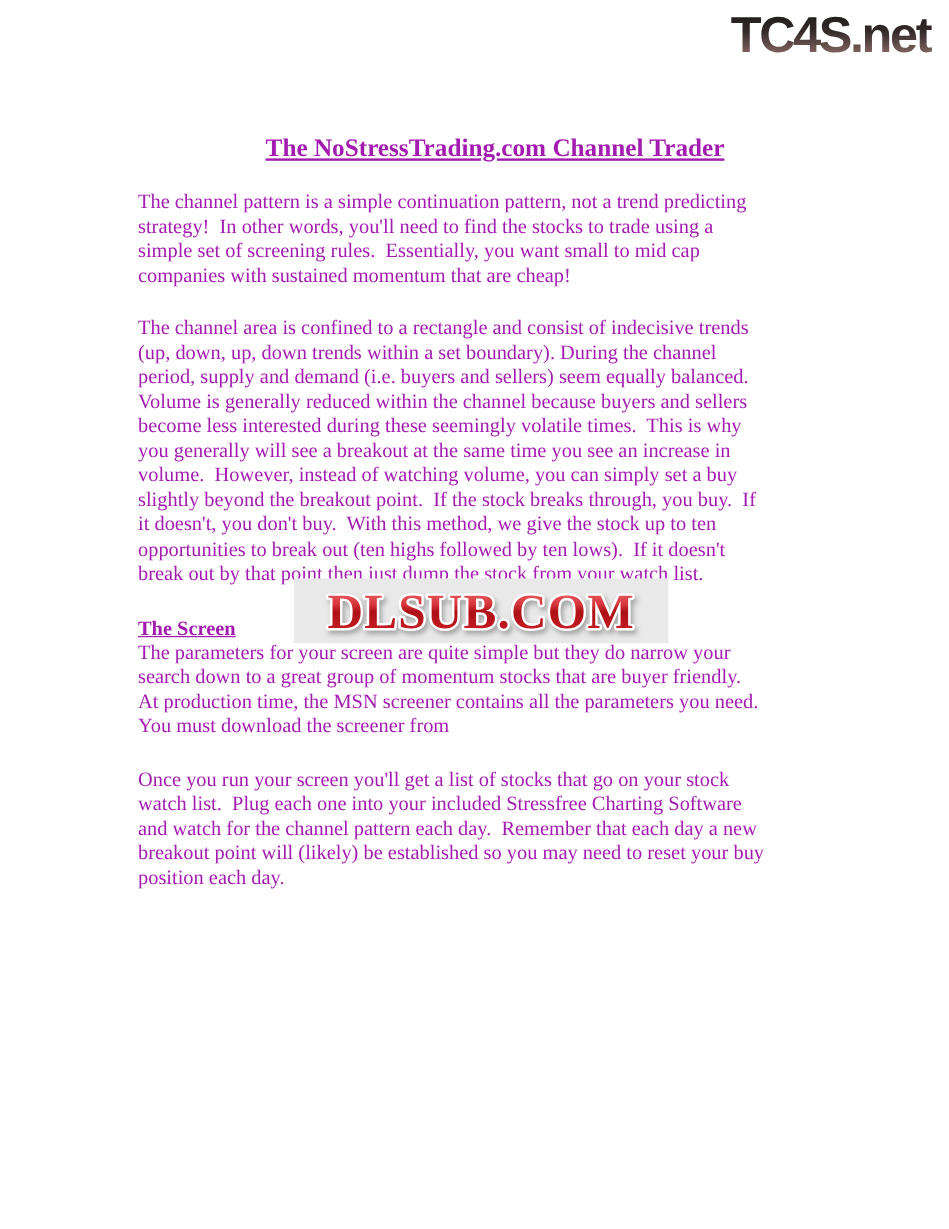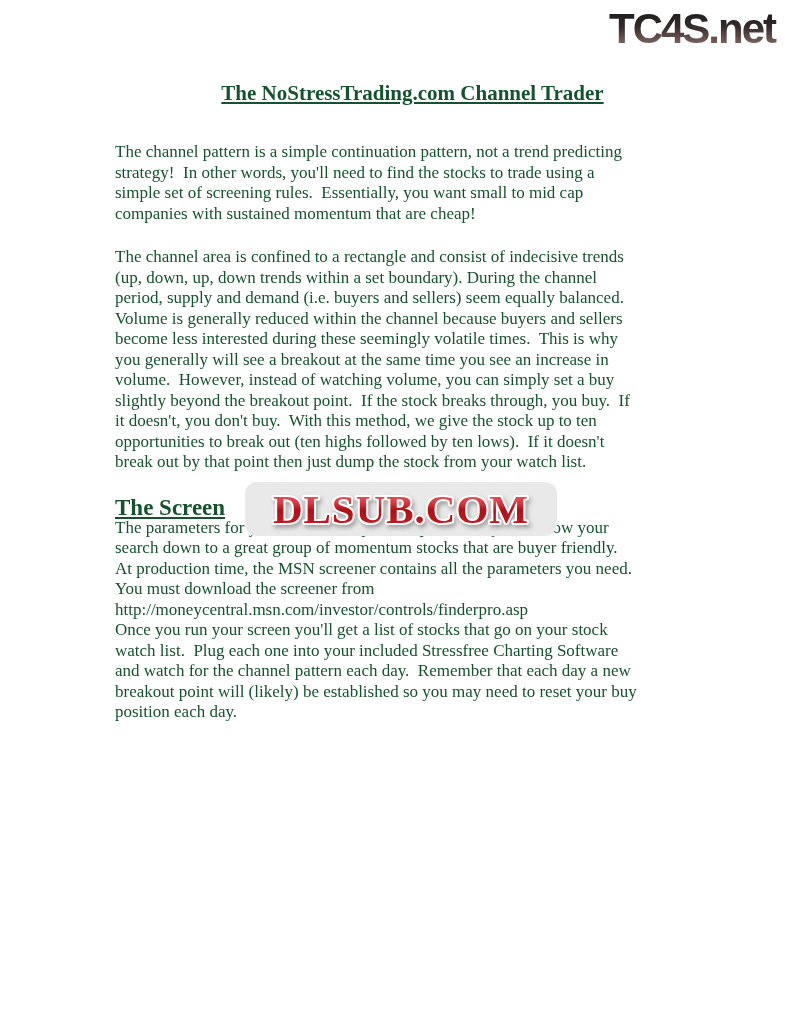--- a/index.html
+++ b/index.html
@@ -4,54 +4,54 @@
 <style>
   * { box-sizing: border-box; }
   html, body { margin: 0; padding: 0; background: #ffffff; }
   .page {
     position: relative;
     width: 791px;
     height: 1024px;
     background: #ffffff;
     overflow: hidden;
     font-family: "Liberation Serif", serif;
-    color: #14532d;
+    color: #a21caf;
   }
   .content {
     position: absolute;
     left: 115px;
     top: 0;
     width: 595px;
   }
   .doc-title {
     margin: 0;
-    padding-top: 80px;
+    padding-top: 110px;
     font-size: 21px;
     line-height: 26px;
     font-weight: bold;
     text-decoration: underline;
     text-align: center;
     white-space: pre;
   }
   .para {
     margin: 0;
     font-size: 17px;
     line-height: 20.5px;
     white-space: pre;
   }
-  .p1 { margin-top: 36px; }
+  .p1 { margin-top: 22px; }
   .p2 { margin-top: 23px; }
   .p3 { }
-  .p4 { }
+  .p4 { margin-top: 24px; }
   .screen-row {
     margin-top: 24px;
     height: 21px;
   }
   .section-heading {
-    font-size: 23px;
+    font-size: 17px;
     line-height: 21px;
     font-weight: bold;
     text-decoration: underline;
     white-space: pre;
   }
   ol.rules {
     margin: 18px 0 0 0;
     padding: 0 0 0 57px;
     font-size: 17px;
     line-height: 20.5px;
@@ -67,21 +67,21 @@
     height: 48px;
   }
   
   .dlsub-box {
     position: absolute;
     left: 245px;
     top: 482px;
     width: 312px;
     height: 54px;
     background: #e9e9e9;
-    border-radius: 12px;
+    border-radius: 0;
     display: flex;
     align-items: center;
     justify-content: center;
   }
   .dlsub-box svg { filter: drop-shadow(2px 3px 2px rgba(110,110,110,0.55)); }
   
   .traders-logo {
     position: absolute;
     top: 976px;
     right: 8px;
@@ -130,21 +130,21 @@
 opportunities to break out (ten highs followed by ten lows).  If it doesn't
 break out by that point then just dump the stock from your watch list.</p>
 
     <div class="screen-row">
       <span class="section-heading">The Screen</span>
     </div>
 
     <p class="para p3"><span>The parameters for your screen are quite simple but they do narrow your
 search down to a great group of momentum stocks that are buyer friendly.
 At production time, the MSN screener contains all the parameters you need.
-You must download the screener from</span><br><span>http://moneycentral.msn.com/investor/controls/finderpro.asp</span></p>
+You must download the screener from</span><br></p>
 
 
 
     <p class="para p4">Once you run your screen you'll get a list of stocks that go on your stock
 watch list.  Plug each one into your included Stressfree Charting Software
 and watch for the channel pattern each day.  Remember that each day a new
 breakout point will (likely) be established so you may need to reset your buy
 position each day.</p>
   </div>
 

